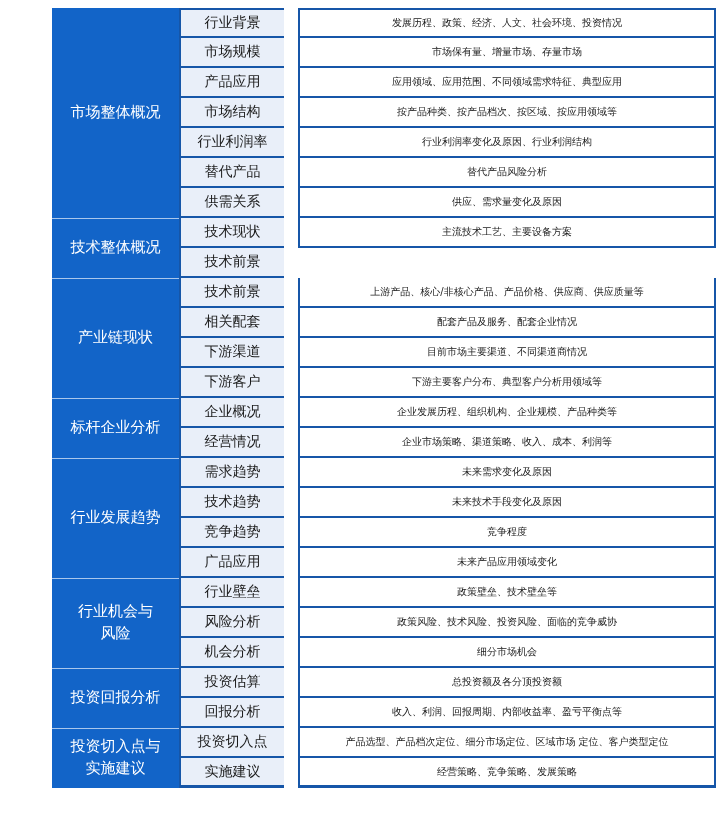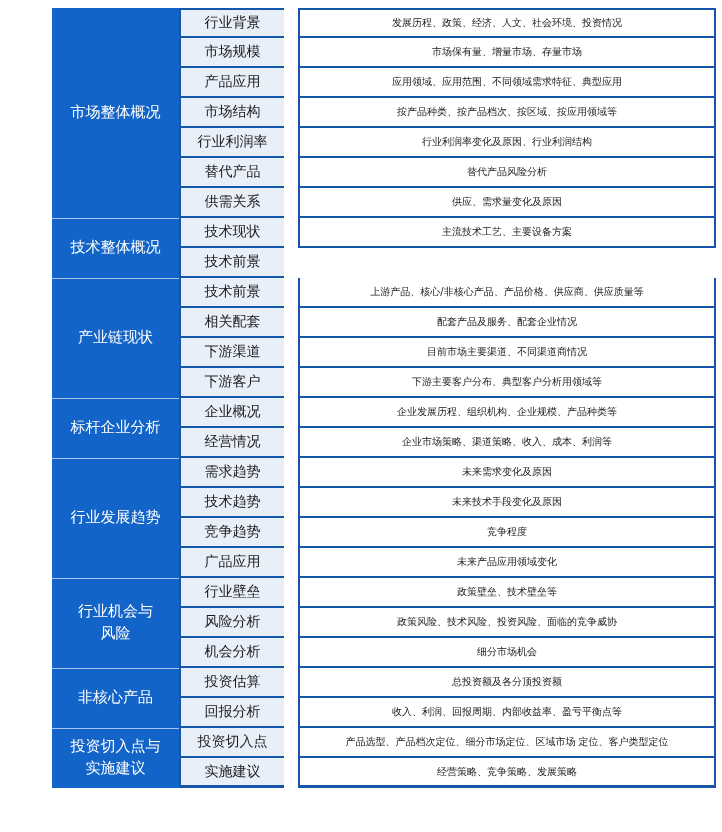--- a/index.html
+++ b/index.html
@@ -213,21 +213,21 @@
             <div class="item">风险分析</div>
             <div class="desc">政策风险、技术风险、投资风险、面临的竞争威协</div>
           </div>
           <div class="row">
             <div class="item">机会分析</div>
             <div class="desc">细分市场机会</div>
           </div>
         </div>
       </div>
       <div class="group">
-        <div class="gcell">非核心产品</div>
+        <div class="gcell">投资回报分析</div>
         <div class="rowsbox">
           <div class="row">
             <div class="item">投资估算</div>
             <div class="desc">总投资额及各分顶投资额</div>
           </div>
           <div class="row">
             <div class="item">回报分析</div>
             <div class="desc">收入、利润、回报周期、内部收益率、盈亏平衡点等</div>
           </div>
         </div>

